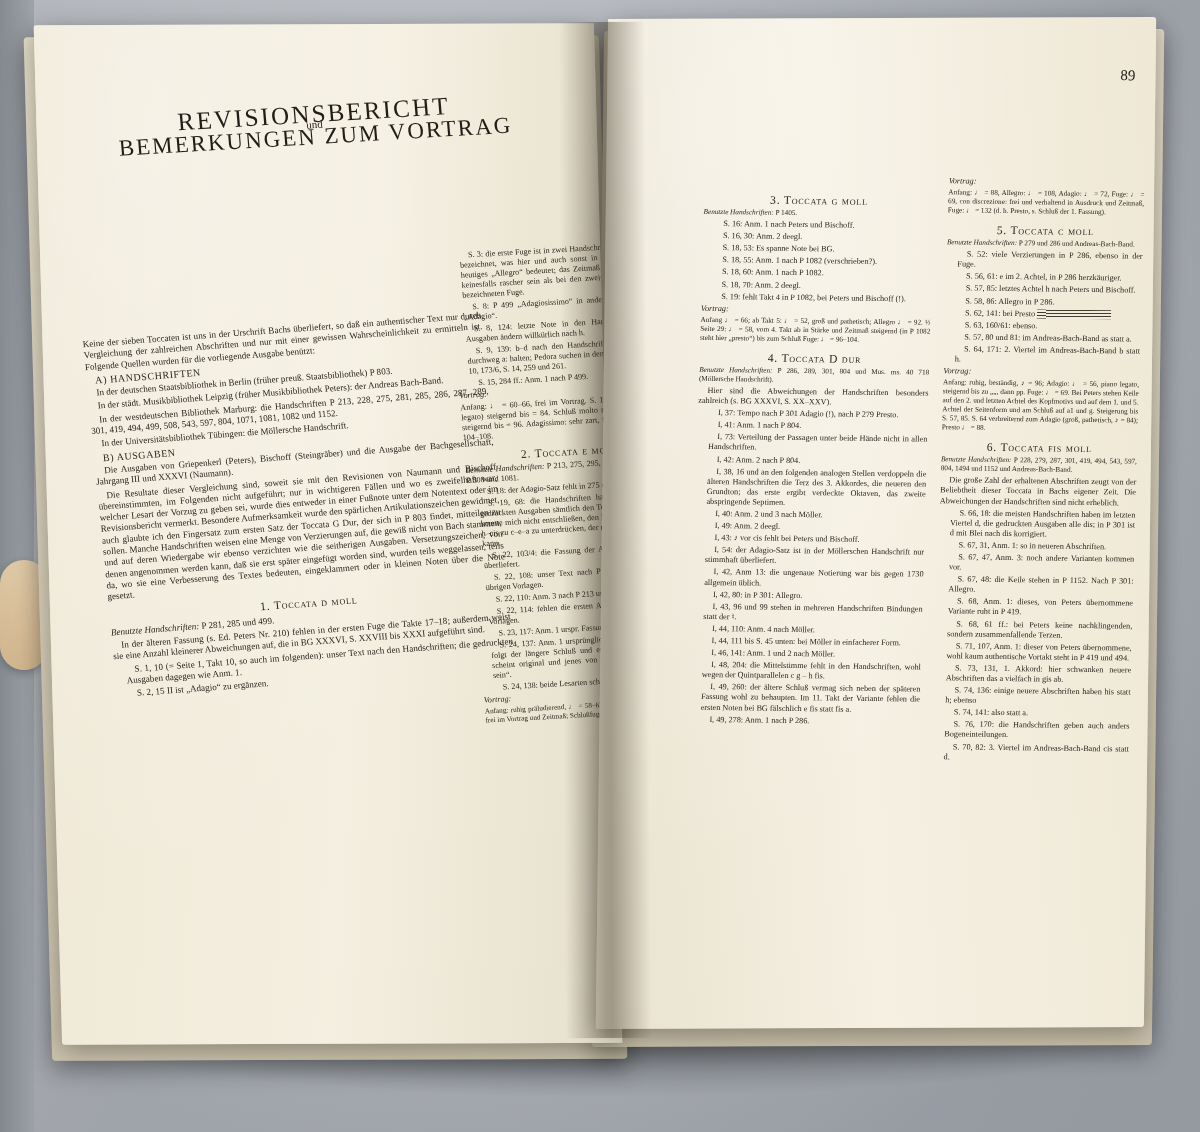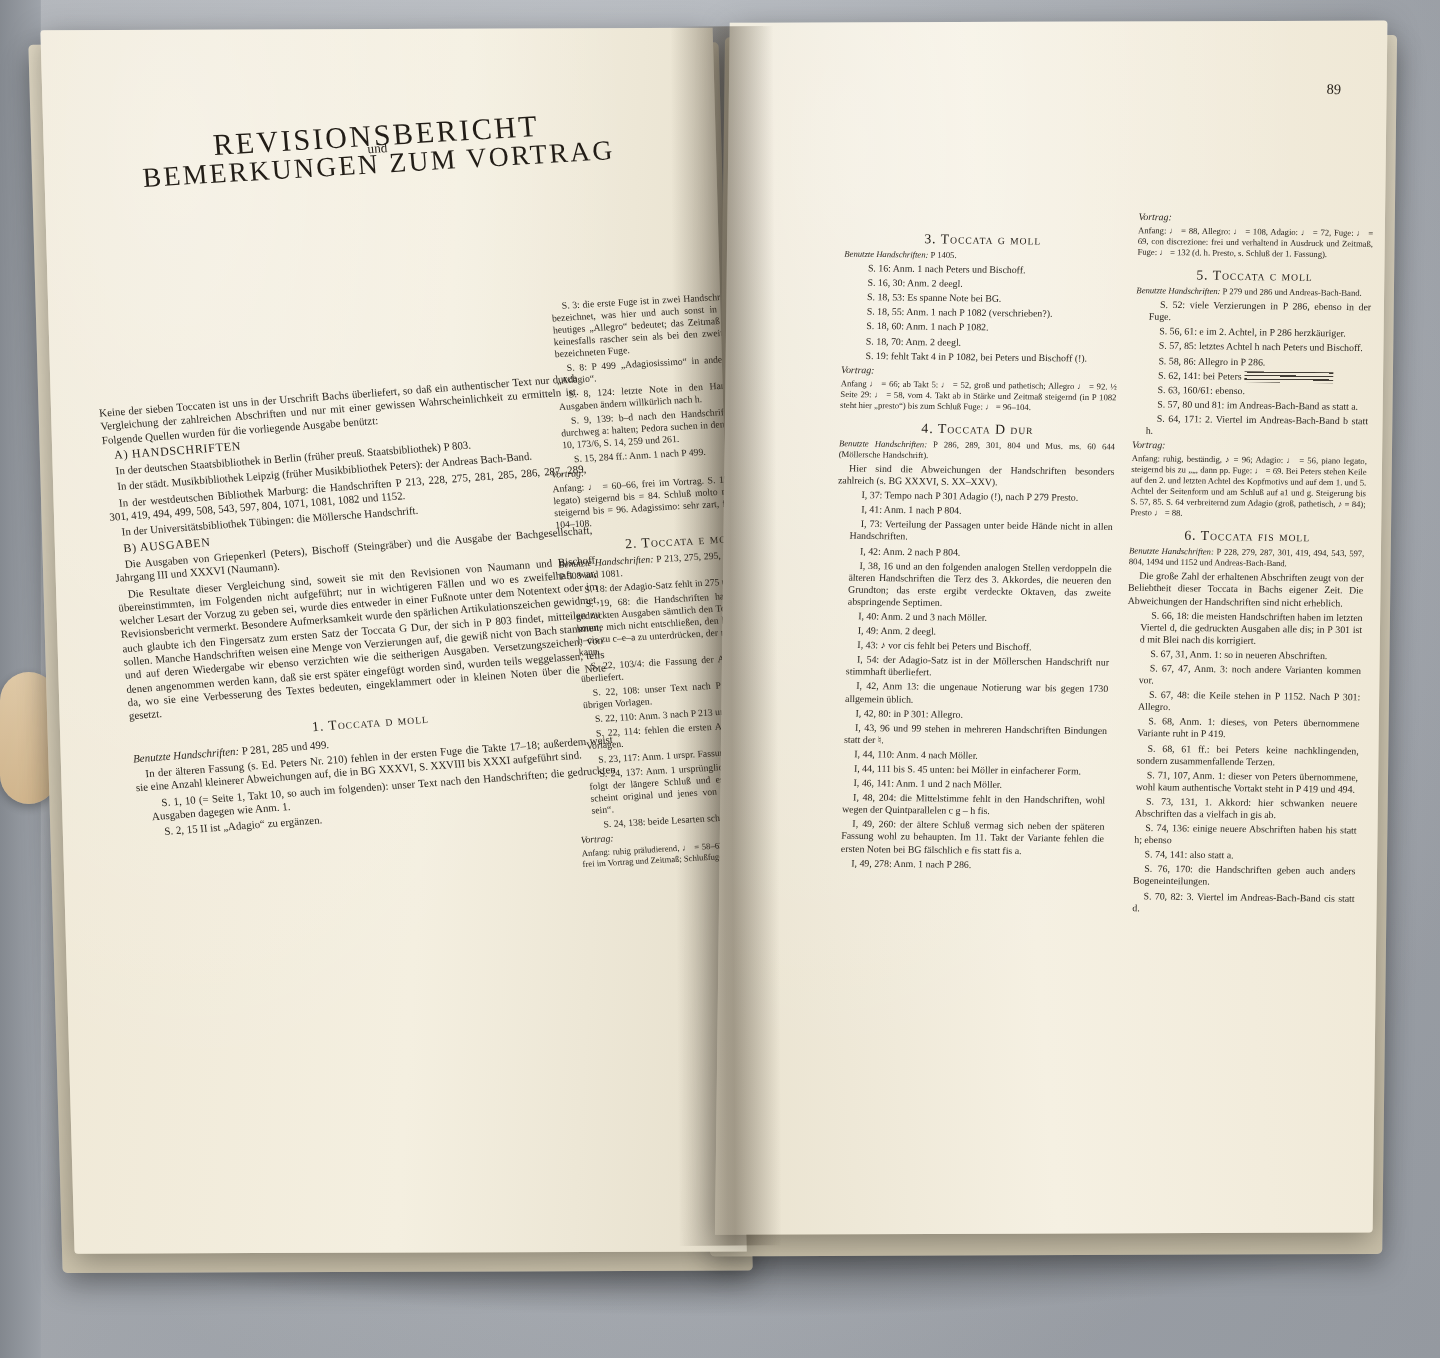--- a/index.html
+++ b/index.html
@@ -72,21 +72,21 @@
   .hang{text-indent:-11px;padding-left:11px;}
 
   .title1{font-variant:small-caps;letter-spacing:2.2px;font-size:25px;text-align:center;}
   .title2{font-variant:small-caps;letter-spacing:2.0px;font-size:23px;text-align:center;}
   .und{font-size:11px;font-style:normal;text-align:center;}
 
   .sec{font-variant:small-caps;letter-spacing:.6px;font-size:10px;margin:7px 0 3px;text-indent:0;}
   .head{font-variant:small-caps;letter-spacing:.8px;font-size:11.5px;text-align:center;margin:9px 0 4px;text-indent:0;}
   .ital{font-style:italic;}
   .tiny{font-size:7.2px;line-height:9px;}
-  .pgnum{position:absolute;font-size:12px;color:#2a241c;}
+  .pgnum{position:absolute;font-size:15px;color:#2a241c;margin-left:15px;}
 
   
   #leftTextA{left:58px;top:84px;width:440px;transform:rotate(-3.2deg);}
   #leftCol{left:52px;top:300px;width:400px;transform:rotate(-4.0deg);}
 
   #midCol{left:420px;top:222px;width:210px;transform:rotate(-3.0deg);font-size:8.1px;line-height:10px;}
 
   
   #rcol1{left:94px;top:168px;width:230px;transform:rotate(0.9deg);font-size:8.2px;line-height:10.1px;}
   #rcol2{left:338px;top:160px;width:196px;transform:rotate(0.9deg);font-size:8.2px;line-height:10.1px;}
@@ -192,21 +192,21 @@
           <p class="hang">S. 18, 53: Es spanne Note bei BG.</p>
           <p class="hang">S. 18, 55: Anm. 1 nach P 1082 (verschrieben?).</p>
           <p class="hang">S. 18, 60: Anm. 1 nach P 1082.</p>
           <p class="hang">S. 18, 70: Anm. 2 deegl.</p>
           <p class="hang">S. 19: fehlt Takt 4 in P 1082, bei Peters und Bischoff (!).</p>
           <p class="noind ital">Vortrag:</p>
           <p class="noind tiny">Anfang ♩ = 66; ab Takt 5: ♩ = 52, groß und pathetisch; Allegro ♩ = 92. ½ Seite 29: ♩ = 58, vom 4. Takt ab in Stärke und Zeitmaß steigernd (in P 1082 steht hier „presto“) bis zum Schluß Fuge: ♩ = 96–104.</p>
 
           <div class="head">4. Toccata D dur</div>
           <p class="noind tiny"><span class="ital">Benutzte Handschriften:</span>
-            <span>P 286, 289, 301, 804 und Mus. ms. 60 644 (Möllersche Handschrift).</span></p>
+            <span>P 286, 289, 301, 804 und Mus. ms. 40 718 (Möllersche Handschrift).</span></p>
           <p>Hier sind die Abweichungen der Handschriften besonders zahlreich (s. BG XXXVI, S. XX–XXV).</p>
           <p class="hang">I, 37: Tempo nach P 301 Adagio (!), nach P 279 Presto.</p>
           <p class="hang">I, 41: Anm. 1 nach P 804.</p>
           <p class="hang">I, 73: Verteilung der Passagen unter beide Hände nicht in allen Handschriften.</p>
           <p class="hang">I, 42: Anm. 2 nach P 804.</p>
           <p class="hang">I, 38, 16 und an den folgenden analogen Stellen verdoppeln die älteren Handschriften die Terz des 3. Akkordes, die neueren den Grundton; das erste ergibt verdeckte Oktaven, das zweite abspringende Septimen.</p>
           <p class="hang">I, 40: Anm. 2 und 3 nach Möller.</p>
           <p class="hang">I, 49: Anm. 2 deegl.</p>
           <p class="hang">I, 43: ♪ vor cis fehlt bei Peters und Bischoff.</p>
           <p class="hang">I, 54: der Adagio-Satz ist in der Möllerschen Handschrift nur stimmhaft überliefert.</p>
@@ -226,21 +226,21 @@
           <p class="noind tiny">Anfang: ♩ = 88, Allegro: ♩ = 108, Adagio: ♩ = 72, Fuge: ♩ = 69, con discrezione: frei und verhaltend in Ausdruck und Zeitmaß, Fuge: ♩ = 132 (d. h. Presto, s. Schluß der 1. Fassung).</p>
 
           <div class="head">5. Toccata c moll</div>
           <p class="noind tiny"><span class="ital">Benutzte Handschriften:</span>
             <span>P 279 und 286 und Andreas-Bach-Band.</span></p>
           <p class="hang">S. 52: viele Verzierungen in P 286, ebenso in der Fuge.</p>
           <p class="hang">S. 56, 61: e im 2. Achtel, in P 286 herzkäuriger.</p>
           <p class="hang">S. 57, 85: letztes Achtel h nach Peters und Bischoff.</p>
           <p class="hang">S. 58, 86: Allegro in P 286.</p>
           <p class="hang">
-            <span>S. 62, 141: bei Peters</span>
+            <span>S. 62, 141: bei Presto</span>
             <span class="stave"></span>
           </p>
           <p class="hang">S. 63, 160/61: ebenso.</p>
           <p class="hang">S. 57, 80 und 81: im Andreas-Bach-Band as statt a.</p>
           <p class="hang">S. 64, 171: 2. Viertel im Andreas-Bach-Band b statt h.</p>
           <p class="noind ital">Vortrag:</p>
           <p class="noind tiny">Anfang: ruhig, beständig, ♪ = 96; Adagio: ♩ = 56, piano legato, steigernd bis zu „„, dann pp. Fuge: ♩ = 69. Bei Peters stehen Keile auf den 2. und letzten Achtel des Kopfmotivs und auf dem 1. und 5. Achtel der Seitenform und am Schluß auf a1 und g. Steigerung bis S. 57, 85. S. 64 verbreiternd zum Adagio (groß, pathetisch, ♪ = 84); Presto ♩ = 88.</p>
 
           <div class="head">6. Toccata fis moll</div>
           <p class="noind tiny"><span class="ital">Benutzte Handschriften:</span>

